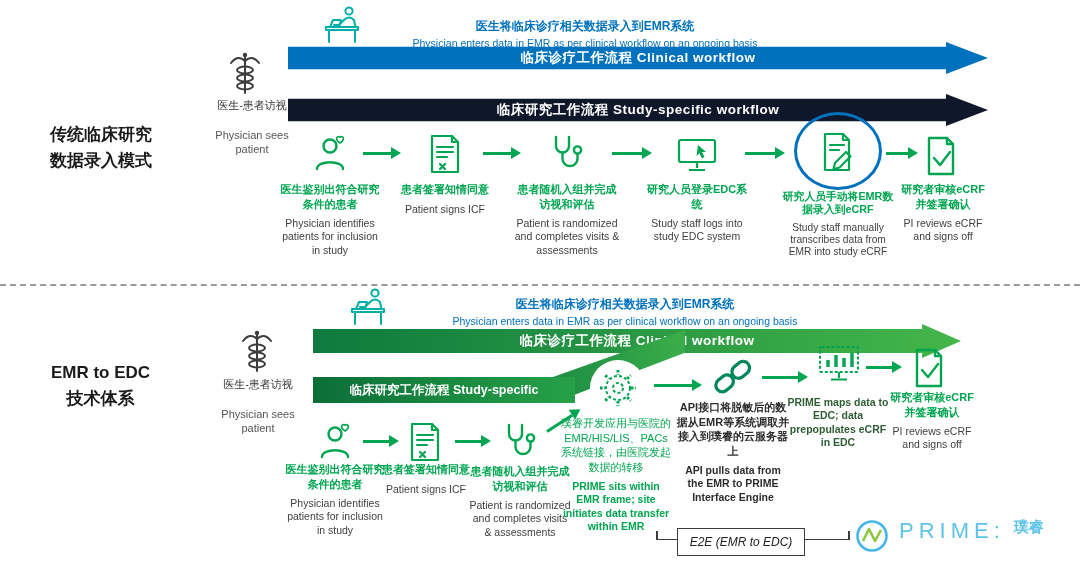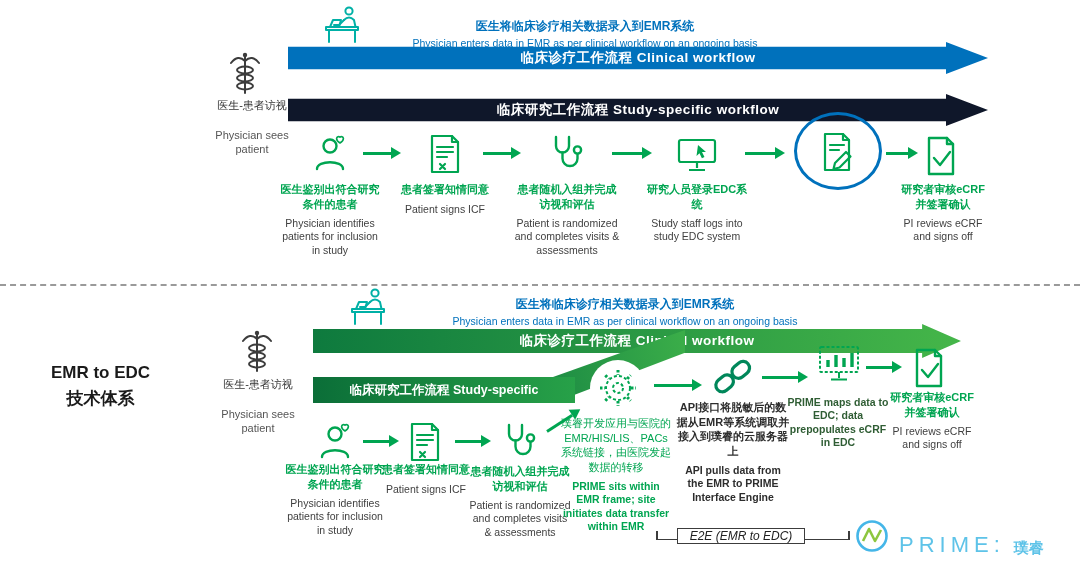--- a/index.html
+++ b/index.html
@@ -41,21 +41,21 @@
   .phys{position:absolute;text-align:center}
   .phys .zh{font-size:11px;color:#333}
   .phys .en{font-size:11px;color:#555;line-height:1.25;margin-top:16px}
   .divider{position:absolute;left:0;top:284px;width:1080px;border-top:2px dashed #9a9a9a}
   .circle-mark{position:absolute;border:3px solid #0071bc;border-radius:50%}
   .gear-bg{position:absolute;width:56px;height:56px;background:#fff;border-radius:50%}
   .e2e-line{position:absolute;border-top:1.5px solid #3c3c3c}
   .e2e-tick{position:absolute;width:1.5px;background:#3c3c3c}
   .e2e-box{position:absolute;display:flex;align-items:center;justify-content:center;
     border:1.5px solid #3c3c3c;background:#fff;font-style:italic;font-size:12px;color:#222}
-  .logo{position:absolute;display:flex;align-items:flex-end;gap:9px}
+  .logo{position:absolute;display:flex;align-items:flex-start;gap:9px}
   .logo-latin{color:#5ec3e8;font-size:22px;letter-spacing:5px}
   .logo-zh{color:#5ec3e8;font-size:15px;font-weight:bold}
 </style>
 </head>
 <body>
 
 <div id="canvas">
 
   <div class="abs" style="left:318px;top:5px">
     <svg width="48" height="40" viewBox="0 0 48 40">
@@ -90,20 +90,24 @@
         <ellipse cx="19" cy="36" rx="8" ry="3.4"></ellipse>
       </g>
     </svg>
   </div>
 
   <div class="phys" style="left:198px;top:98px;width:108px">
     <div class="zh">医生-患者访视</div>
     <div class="en">Physician sees patient</div>
   </div>
 
+  <div class="title" style="left:25px;top:122px;width:152px">
+    <div>传统临床研究</div>
+    <div>数据录入模式</div>
+  </div>
 
   <div class="abs" style="left:310px;top:134px">
     <svg width="40" height="40" viewBox="0 0 40 40">
       <g fill="none" stroke="#00a551" stroke-width="2.4" stroke-linecap="round" stroke-linejoin="round">
         <circle cx="20" cy="12" r="6.5"></circle>
         <path d="M7 35 c0 -9 26 -9 26 0"></path>
         <path d="M30 9 q-3.4 -2.2 -3.4 -4.6 a2.1 2.1 0 0 1 3.4 -1.3 a2.1 2.1 0 0 1 3.4 1.3 q0 2.4 -3.4 4.6 z" stroke-width="1.6"></path>
       </g>
     </svg>
   </div>
@@ -170,20 +174,24 @@
     <div class="zh">患者签署知情同意</div>
     <div class="en">Patient signs ICF</div>
   </div>
   <div class="step" style="left:514px;top:182px;width:106px">
     <div class="zh">患者随机入组并完成访视和评估</div>
     <div class="en">Patient is randomized and completes visits &amp; assessments</div>
   </div>
   <div class="step" style="left:644px;top:182px;width:106px">
     <div class="zh">研究人员登录EDC系统</div>
     <div class="en">Study staff logs into study EDC system</div>
+  </div>
+  <div class="step tight" style="left:781px;top:190px;width:114px">
+    <div class="zh">研究人员手动将EMR数据录入到eCRF</div>
+    <div class="en">Study staff manually transcribes data from EMR into study eCRF</div>
   </div>
   <div class="step" style="left:897px;top:182px;width:92px">
     <div class="zh">研究者审核eCRF并签署确认</div>
     <div class="en">PI reviews eCRF and signs off</div>
   </div>
 
   <div class="divider"></div>
 
   <div class="abs" style="left:344px;top:287px">
     <svg width="48" height="40" viewBox="0 0 48 40">
@@ -343,21 +351,21 @@
     <div class="en">PRIME maps data to EDC; data prepopulates eCRF in EDC</div>
   </div>
   <div class="step" style="left:886px;top:390px;width:92px">
     <div class="zh">研究者审核eCRF并签署确认</div>
     <div class="en">PI reviews eCRF and signs off</div>
   </div>
 
   <div class="e2e-tick" style="left:656px;top:531px;height:9px"></div>
   <div class="e2e-tick" style="left:848px;top:531px;height:9px"></div>
   <div class="e2e-line" style="left:656px;top:539px;width:193px"></div>
-  <div class="e2e-box" style="left:677px;top:528px;width:128px;height:16px">E2E (EMR to EDC)</div>
+  <div class="e2e-box" style="left:677px;top:528px;width:128px;height:28px">E2E (EMR to EDC)</div>
 
   <div class="logo" style="left:854px;top:518px">
     <span>
       <svg width="36" height="36" viewBox="0 0 36 36">
         <circle cx="18" cy="18" r="14.5" fill="none" stroke="#45b6e8" stroke-width="2.6"></circle>
         <path d="M9 23 L15 11 L21 23 L27 12" fill="none" stroke="#8dc63f" stroke-width="2.6" stroke-linejoin="round"></path>
       </svg>
     </span>
     <span class="logo-latin">PRIME:</span>
     <span class="logo-zh">璞睿</span>

